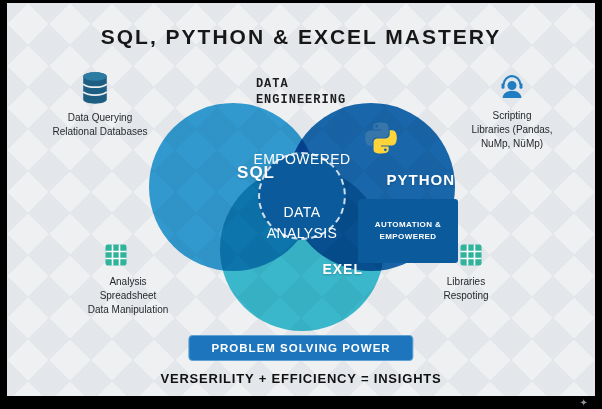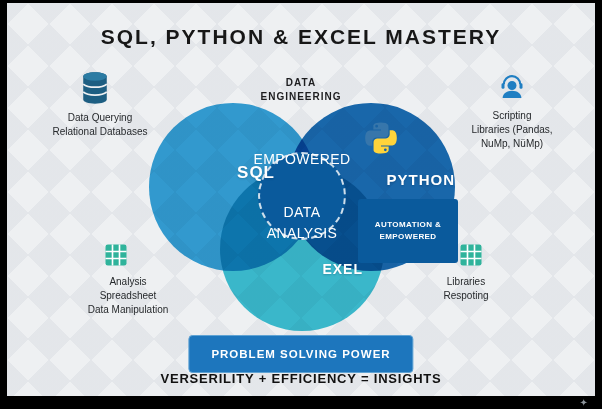--- a/index.html
+++ b/index.html
@@ -17,22 +17,22 @@
   }
 
   .title {
     position:absolute; top:22px; left:0; width:100%;
     text-align:center; font-size:21px; font-weight:bold;
     letter-spacing:2px; color:#171717;
   }
 
   .top-label {
     position:absolute; top:73px; left:50%; transform:translateX(-50%);
-    text-align:center; font-size:10px; font-weight:bold;
-    letter-spacing:1px; color:#1d1d1f; line-height:1.35;
+    text-align:left; font-size:12px; font-weight:bold;
+    letter-spacing:1px; color:#1d1d1f; line-height:1.35;font-family:Liberation Mono, monospace;
   }
 
   .callout-text {
     position:absolute; text-align:center; font-size:10px; color:#26292c;
     line-height:1.4; font-weight:500;
   }
   .callout-icon { position:absolute; }
 
   
   .circle {
@@ -67,21 +67,21 @@
     background:#0a5a9c; border-radius:3px; padding:20px 2px;
     color:#fff; font-size:8px; font-weight:bold; text-align:center;
     letter-spacing:.4px; line-height:1.5;
   }
 
   .python-logo { position:absolute; left:357px; top:118px; z-index:3; }
 
   .badge {
     position:absolute; top:332px; left:50%; transform:translateX(-50%);
     background:#1d76bd; color:#fff; font-size:11.5px; font-weight:bold;
-    letter-spacing:1px; padding:12px 22px; border-radius:4px;
+    letter-spacing:1px; padding:6px 22px; border-radius:4px;
     border:1px solid #5fa3d4; white-space:nowrap; z-index:4;
   }
 
   .footer {
     position:absolute; top:368px; left:0; width:100%;
     text-align:center; font-size:13px; font-weight:bold;
     letter-spacing:.8px; color:#111;
   }
 
   .sparkle {

